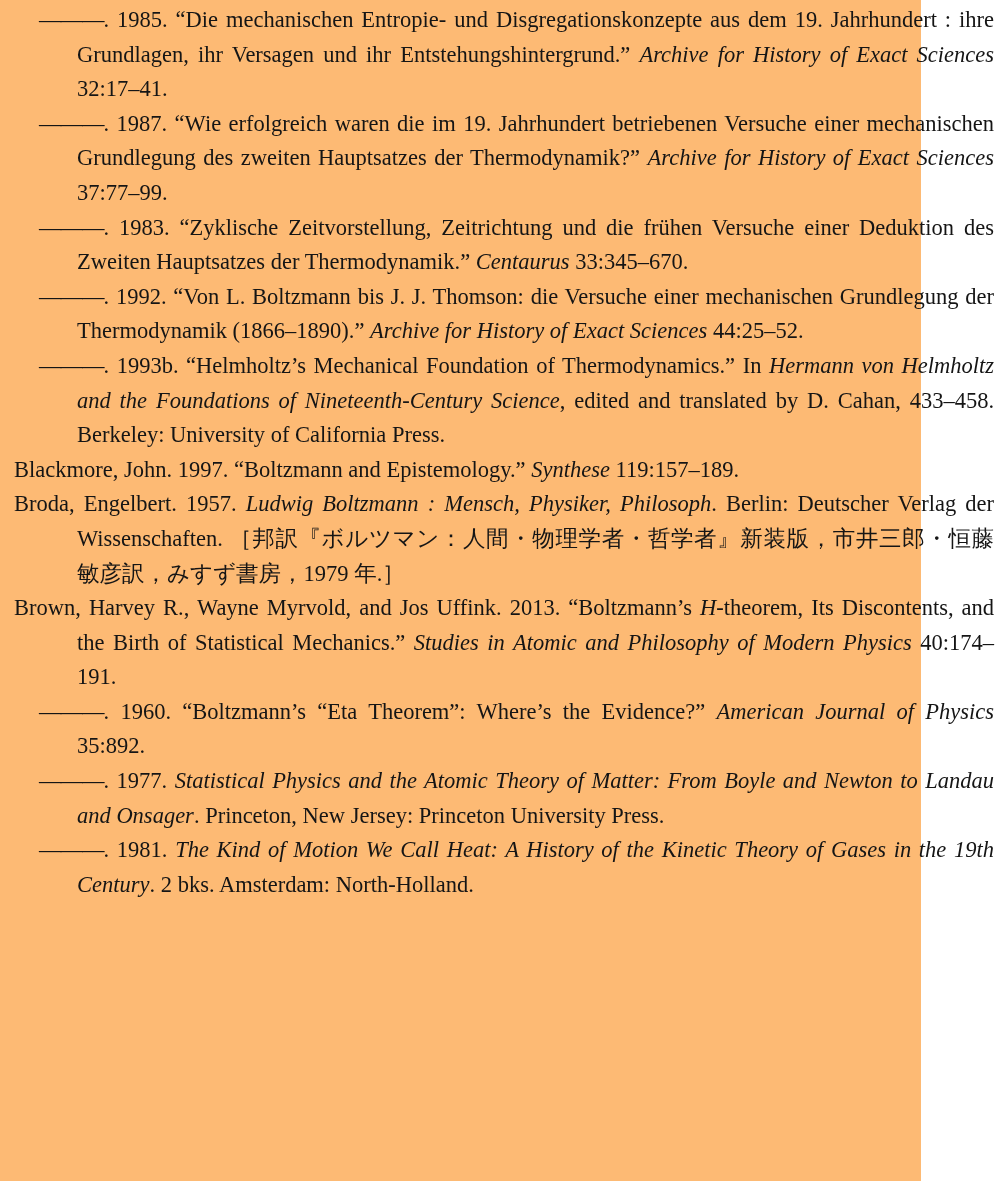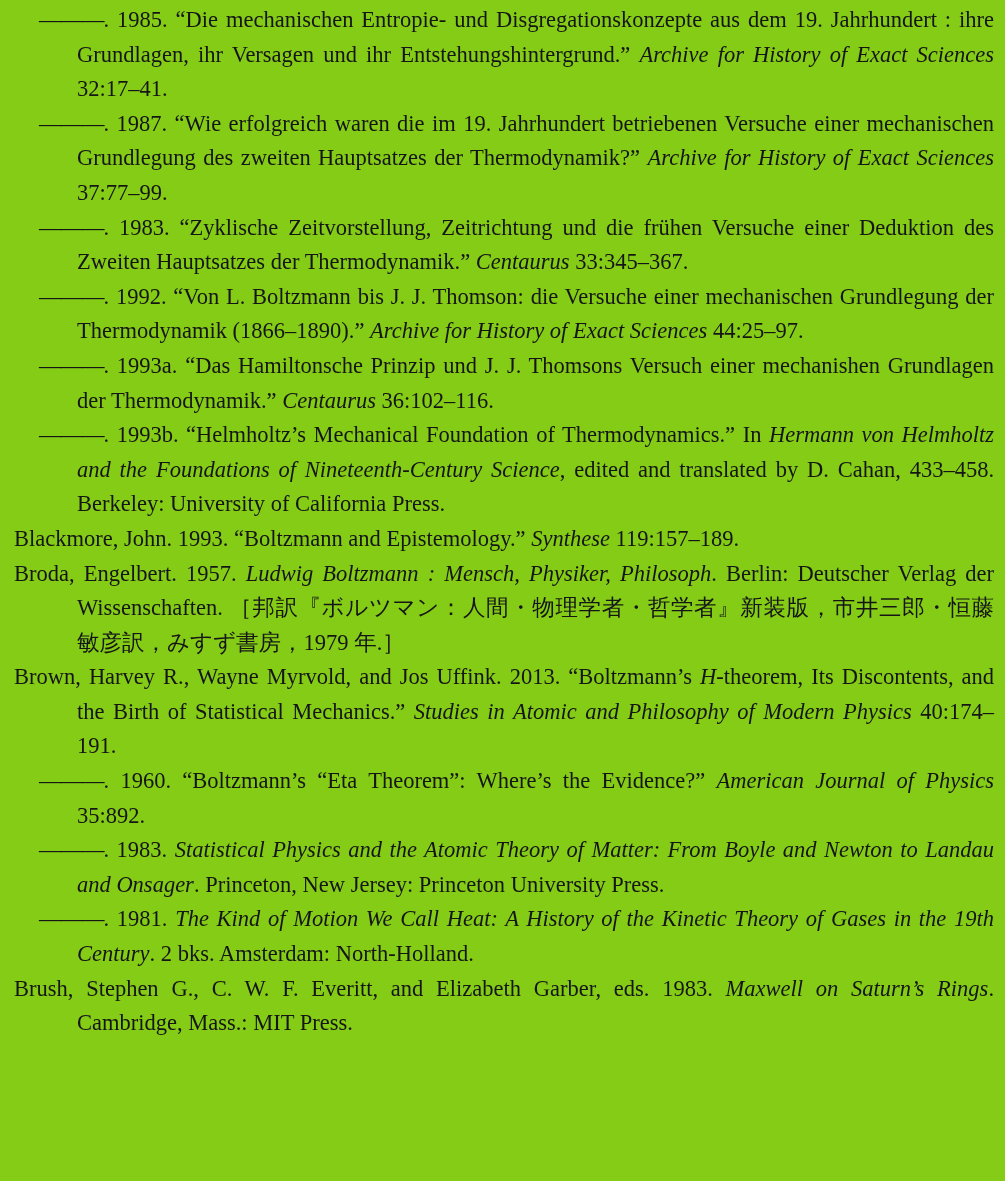--- a/index.html
+++ b/index.html
@@ -5,24 +5,24 @@
   html, body {
     margin: 0;
     padding: 0;
     background: #ffffff;
     width: 1005px;
     height: 1181px;
     overflow: hidden;
   }
   .page {
     box-sizing: border-box;
-    width: 1005px;
+    width: 921px;
     height: 1181px;
     padding: 3px 10px 0 14px;
-    background: #84cc16;
+    background: #fdba74;
   }
   .biblist {
     width: 980px;
   }
   p.entry {
     margin: 0;
     font-family: "Liberation Serif", "DejaVu Serif", serif;
     font-size: 22.5px;
     line-height: 34.6px;
     color: #151515;
@@ -44,25 +44,23 @@
     font-style: normal;
   }
 </style>
 </head>
 <body>
 
 <div class="page">
   <div class="biblist">
       <p class="entry dash"><span class="authordash plain">———</span><span class="plain">. 1985. “Die mechanischen Entropie- und Disgregationskonzepte aus dem 19. Jahrhundert : ihre Grundlagen, ihr Versagen und ihr Entstehungshintergrund.” </span><span class="italic">Archive for History of Exact Sciences</span><span class="plain"> 32:17–41.</span></p>
       <p class="entry dash"><span class="authordash plain">———</span><span class="plain">. 1987. “Wie erfolgreich waren die im 19. Jahrhundert betriebenen Versuche einer mechanischen Grundlegung des zweiten Hauptsatzes der Thermodynamik?” </span><span class="italic">Archive for History of Exact Sciences</span><span class="plain"> 37:77–99.</span></p>
-      <p class="entry dash"><span class="authordash plain">———</span><span class="plain">. 1983. “Zyklische Zeitvorstellung, Zeitrichtung und die frühen Versuche einer Deduktion des Zweiten Hauptsatzes der Thermodynamik.” </span><span class="italic">Centaurus</span><span class="plain"> 33:345–367.</span></p>
-      <p class="entry dash"><span class="authordash plain">———</span><span class="plain">. 1992. “Von L. Boltzmann bis J. J. Thomson: die Versuche einer mechanischen Grundlegung der Thermodynamik (1866–1890).” </span><span class="italic">Archive for History of Exact Sciences</span><span class="plain"> 44:25–97.</span></p>
-      <p class="entry dash"><span class="authordash plain">———</span><span class="plain">. 1993a. “Das Hamiltonsche Prinzip und J. J. Thomsons Versuch einer mechanishen Grundlagen der Thermodynamik.” </span><span class="italic">Centaurus</span><span class="plain"> 36:102–116.</span></p>
+      <p class="entry dash"><span class="authordash plain">———</span><span class="plain">. 1983. “Zyklische Zeitvorstellung, Zeitrichtung und die frühen Versuche einer Deduktion des Zweiten Hauptsatzes der Thermodynamik.” </span><span class="italic">Centaurus</span><span class="plain"> 33:345–670.</span></p>
+      <p class="entry dash"><span class="authordash plain">———</span><span class="plain">. 1992. “Von L. Boltzmann bis J. J. Thomson: die Versuche einer mechanischen Grundlegung der Thermodynamik (1866–1890).” </span><span class="italic">Archive for History of Exact Sciences</span><span class="plain"> 44:25–52.</span></p>
       <p class="entry dash"><span class="authordash plain">———</span><span class="plain">. 1993b. “Helmholtz’s Mechanical Foundation of Thermodynamics.” In </span><span class="italic">Hermann von Helmholtz and the Foundations of Nineteenth-Century Science</span><span class="plain">, edited and translated by D. Cahan, 433–458. Berkeley: University of California Press.</span></p>
-      <p class="entry author"><span class="plain">Blackmore, John. 1993. “Boltzmann and Epistemology.” </span><span class="italic">Synthese</span><span class="plain"> 119:157–189.</span></p>
+      <p class="entry author"><span class="plain">Blackmore, John. 1997. “Boltzmann and Epistemology.” </span><span class="italic">Synthese</span><span class="plain"> 119:157–189.</span></p>
       <p class="entry author"><span class="plain">Broda, Engelbert. 1957. </span><span class="italic">Ludwig Boltzmann : Mensch, Physiker, Philosoph</span><span class="plain">. Berlin: Deutscher Verlag der Wissenschaften. ［邦訳『ボルツマン：人間・物理学者・哲学者』新装版，市井三郎・恒藤敏彦訳，みすず書房，1979 年.］</span></p>
       <p class="entry author"><span class="plain">Brown, Harvey R., Wayne Myrvold, and Jos Uffink. 2013. “Boltzmann’s </span><span class="italic">H</span><span class="plain">-theorem, Its Discontents, and the Birth of Statistical Mechanics.” </span><span class="italic">Studies in Atomic and Philosophy of Modern Physics</span><span class="plain"> 40:174–191.</span></p>
       <p class="entry dash"><span class="authordash plain">———</span><span class="plain">. 1960. “Boltzmann’s “Eta Theorem”: Where’s the Evidence?” </span><span class="italic">American Journal of Physics</span><span class="plain"> 35:892.</span></p>
-      <p class="entry dash"><span class="authordash plain">———</span><span class="plain">. 1983. </span><span class="italic">Statistical Physics and the Atomic Theory of Matter: From Boyle and Newton to Landau and Onsager</span><span class="plain">. Princeton, New Jersey: Princeton University Press.</span></p>
+      <p class="entry dash"><span class="authordash plain">———</span><span class="plain">. 1977. </span><span class="italic">Statistical Physics and the Atomic Theory of Matter: From Boyle and Newton to Landau and Onsager</span><span class="plain">. Princeton, New Jersey: Princeton University Press.</span></p>
       <p class="entry dash"><span class="authordash plain">———</span><span class="plain">. 1981. </span><span class="italic">The Kind of Motion We Call Heat: A History of the Kinetic Theory of Gases in the 19th Century</span><span class="plain">. 2 bks. Amsterdam: North-Holland.</span></p>
-      <p class="entry author"><span class="plain">Brush, Stephen G., C. W. F. Everitt, and Elizabeth Garber, eds. 1983. </span><span class="italic">Maxwell on Saturn’s Rings</span><span class="plain">. Cambridge, Mass.: MIT Press.</span></p>
     </div>
 </div>
 
 </body></html>

